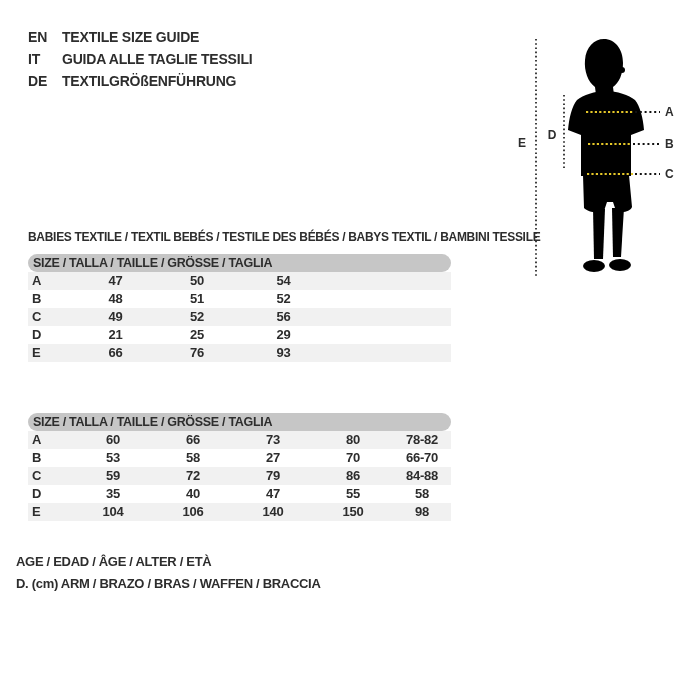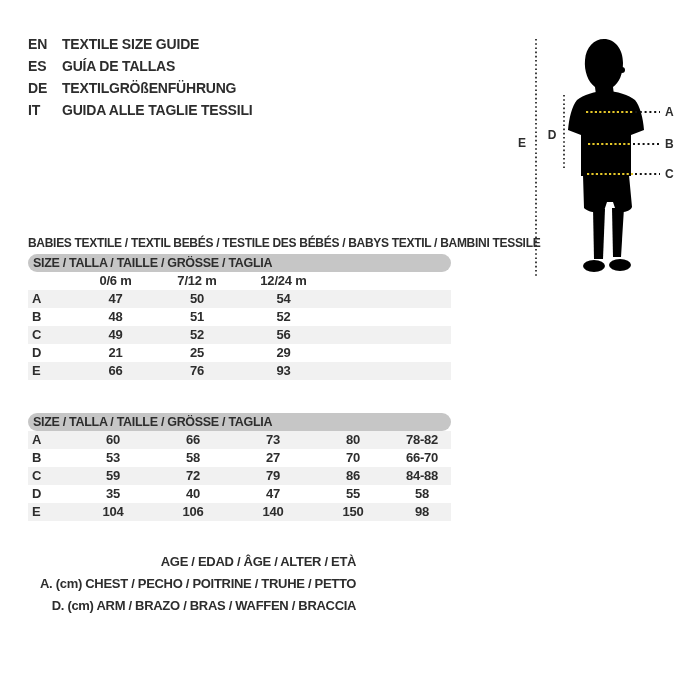--- a/index.html
+++ b/index.html
@@ -2,66 +2,62 @@
 <html><head>
 <meta charset="utf-8">
 <style>
   html,body{margin:0;padding:0;background:#ffffff;}
   .canvas{
     position:relative;width:700px;height:700px;background:#ffffff;overflow:hidden;
     font-family:"Liberation Sans",sans-serif;font-weight:700;color:#2d2d2d;
     letter-spacing:-0.2px;
   }
   
-  .lang-list{position:absolute;left:28px;top:33px;}
+  .lang-list{position:absolute;left:28px;top:26px;}
   .lang-row{display:flex;height:22px;line-height:22px;font-size:14px;}
   .lang-code{width:34px;flex:0 0 34px;}
   
   .section-heading{position:absolute;left:28px;font-size:12px;letter-spacing:-0.3px;white-space:nowrap;}
-  .babies-heading{top:236px;text-align:center;}
+  .babies-heading{top:230px;text-align:center;}
   .children-heading{top:391px;}
   
   .size-table{position:absolute;left:28px;width:423px;font-size:13px;}
   .babies-table{top:254px;}
   .children-table{top:413px;}
   .bar{height:18px;line-height:18px;background:#c6c6c6;padding-left:5px;font-size:12.5px;letter-spacing:-0.3px;border-radius:9px;}
   .row{display:grid;height:18px;line-height:18px;}
   .cols-b{grid-template-columns:45px 85px 78px 95px;}
   .cols-c{grid-template-columns:45px 80px 80px 80px 80px 58px;}
   .row .cell{text-align:center;}
   .row .letter{text-align:left;padding-left:4px;}
   .row.shade{background:#f1f1f1;}
   
-  .legend{position:absolute;left:40px;top:551px;text-align:right;}
+  .legend{position:absolute;left:16px;top:551px;}
   .legend-line{height:22px;line-height:22px;font-size:13px;letter-spacing:-0.3px;white-space:nowrap;}
   
   .figure{position:absolute;left:500px;top:25px;width:200px;height:260px;}
   .figure text{font-family:"Liberation Sans",sans-serif;font-weight:700;font-size:12px;fill:#2d2d2d;}
 </style>
 </head>
 <body>
 
 <div class="canvas">
 
   <div class="lang-list">
     <div class="lang-row">
       <span class="lang-code">EN</span>
       <span class="lang-label">TEXTILE SIZE GUIDE</span>
     </div>
     <div class="lang-row">
-      <span class="lang-code">ES</span>
-      <span class="lang-label">GUÍA DE TALLAS</span>
+      <span class="lang-code">IT</span>
+      <span class="lang-label">GUIDA ALLE TAGLIE TESSILI</span>
     </div>
     <div class="lang-row">
       <span class="lang-code">DE</span>
       <span class="lang-label">TEXTILGRÖßENFÜHRUNG</span>
-    </div>
-    <div class="lang-row">
-      <span class="lang-code">IT</span>
-      <span class="lang-label">GUIDA ALLE TAGLIE TESSILI</span>
     </div>
   </div>
 
   <svg class="figure" viewBox="0 0 200 260">
 
     <line x1="36" y1="14" x2="36" y2="251" stroke="#111111" stroke-width="1.6" stroke-dasharray="1.6 2.6"></line>
 
     <line x1="64" y1="70" x2="64" y2="145" stroke="#111111" stroke-width="1.6" stroke-dasharray="1.6 2.6"></line>
 
     <g fill="#000000">
@@ -87,26 +83,20 @@
     <text x="165" y="91">A</text>
     <text x="165" y="123">B</text>
     <text x="165" y="153">C</text>
     <text x="52" y="114" text-anchor="middle">D</text>
     <text x="22" y="122" text-anchor="middle">E</text>
   </svg>
 
   <div class="section-heading babies-heading">BABIES TEXTILE / TEXTIL BEBÉS / TESTILE DES BÉBÉS / BABYS TEXTIL / BAMBINI TESSILE</div>
   <div class="size-table babies-table">
     <div class="bar">SIZE / TALLA / TAILLE / GRÖSSE / TAGLIA</div>
-    <div class="row cols-b">
-      <span class="cell letter"></span>
-      <span class="cell">0/6 m</span>
-      <span class="cell">7/12 m</span>
-      <span class="cell">12/24 m</span>
-    </div>
     <div class="row cols-b shade">
       <span class="cell letter">A</span>
       <span class="cell">47</span>
       <span class="cell">50</span>
       <span class="cell">54</span>
     </div>
     <div class="row cols-b">
       <span class="cell letter">B</span>
       <span class="cell">48</span>
       <span class="cell">51</span>
@@ -171,17 +161,16 @@
       <span class="cell">104</span>
       <span class="cell">106</span>
       <span class="cell">140</span>
       <span class="cell">150</span>
       <span class="cell">98</span>
     </div>
   </div>
 
   <div class="legend">
     <div class="legend-line">AGE / EDAD / ÂGE / ALTER / ETÀ</div>
-    <div class="legend-line">A. (cm) CHEST / PECHO / POITRINE / TRUHE / PETTO</div>
     <div class="legend-line">D. (cm) ARM / BRAZO / BRAS / WAFFEN / BRACCIA</div>
   </div>
 
 </div>
 
 </body></html>

